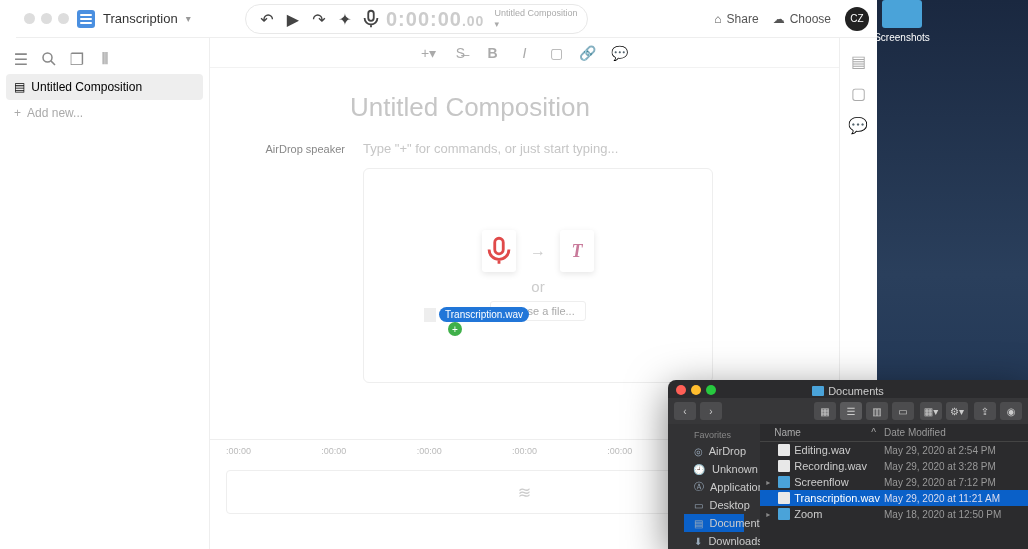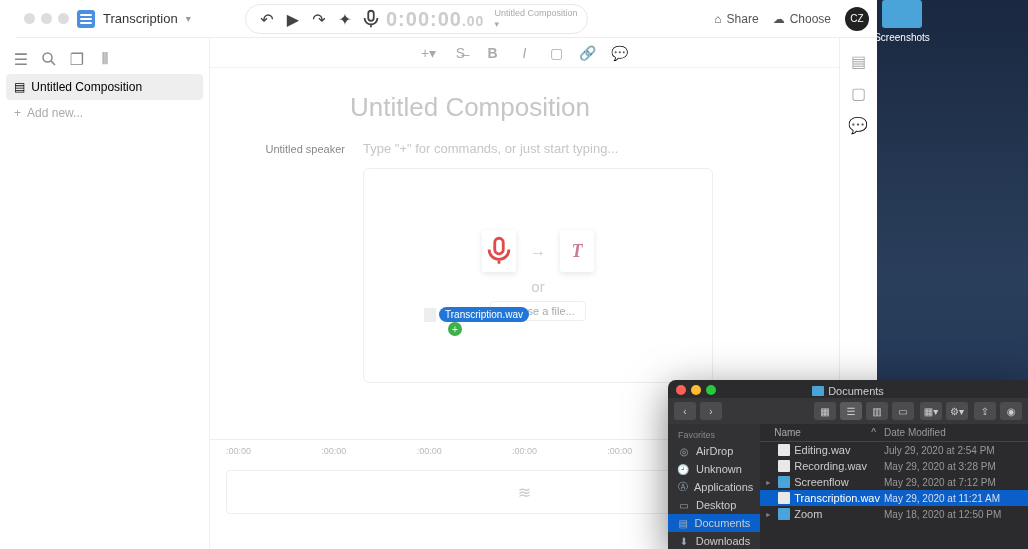--- a/index.html
+++ b/index.html
@@ -59,21 +59,21 @@
 .f-traffic { position:absolute; left:8px; top:5px; display:flex; gap:5px;}
 .f-dot { width:10px; height:10px; border-radius:50%;}
 .f-dot.r{background:#ff5f56;} .f-dot.y{background:#ffbd2e;} .f-dot.g{background:#27c93f;}
 .f-wtitle{display:flex;align-items:center;gap:4px;}
 .f-folder-ic{width:12px;height:10px;background:#4aa3d9;border-radius:1px;}
 .f-toolbar{height:26px;display:flex;align-items:center;padding:0 6px;gap:4px;background:#373739;}
 .f-tbtn{width:22px;height:18px;background:#4c4c4e;border-radius:3px;display:flex;align-items:center;justify-content:center;cursor:pointer;font-size:10px;}
 .f-tbtn.grp{margin-right:2px;}
 .f-tbtn.active{background:#5a5a5c;}
 .f-body{flex:1;display:flex;overflow:hidden;}
-.f-side{width:124px;background:#323234;padding:4px 0;overflow:hidden;}
+.f-side{width:124px;background:#323234;padding:4px 16px;overflow:hidden;}
 .f-side-h{font-size:9px;color:#888;padding:2px 10px;}
 .f-sitem{display:flex;align-items:center;gap:6px;padding:3px 10px;cursor:pointer;}
 .f-sitem.sel{background:#0a60c8;}
 .f-sic{width:12px;height:12px;display:flex;align-items:center;justify-content:center;font-size:10px;color:#9ab;}
 .f-list{flex:1;display:flex;flex-direction:column;}
 .f-cols{display:flex;background:#2b2b2d;border-bottom:1px solid #444;padding:3px 6px;font-size:10px;color:#aaa;}
 .f-col-n{flex:1;}
 .f-row{display:flex;align-items:center;padding:2px 6px;gap:4px;}
 .f-row.sel{background:#0a60c8;color:#fff;}
 .f-fic{width:12px;height:12px;background:#e8e8e8;border-radius:1px;flex-shrink:0;}
@@ -170,21 +170,21 @@
         <div class="fmt-btn"><b>B</b></div>
         <div class="fmt-btn"><i>I</i></div>
         <div class="fmt-btn">▢</div>
         <div class="fmt-btn">🔗</div>
         <div class="fmt-btn">💬</div>
       </div>
 
       <div class="doc">
         <div class="doc-title">Untitled Composition</div>
         <div class="row">
-          <div class="speaker">Untitled speaker</div>
+          <div class="speaker">AirDrop speaker</div>
           <div class="prompt">Type "+" for commands, or just start typing...</div>
         </div>
         <div class="dropzone">
           <div class="dz-icons">
             <div class="dz-card" style="color:#e04a4a;">
               <svg viewBox="0 0 24 24" fill="none" stroke="currentColor" stroke-width="2">
                   <rect x="9" y="3" width="6" height="11" rx="3"></rect>
                   <path d="M5 11a7 7 0 0 0 14 0M12 18v3"></path>
                 </svg>
             </div>
@@ -283,21 +283,21 @@
       <div class="f-cols">
         <span class="f-disclosure"></span>
         <span class="f-col-n">Name</span>
         <span style="margin-right:8px;">^</span>
         <span class="f-date">Date Modified</span>
       </div>
       <div class="f-row">
           <span class="f-disclosure"></span>
           <span class="f-fic"></span>
           <span class="f-name">Editing.wav</span>
-          <span class="f-date">July 29, 2020 at 2:54 PM</span>
+          <span class="f-date">May 29, 2020 at 2:54 PM</span>
         </div>
       <div class="f-row">
           <span class="f-disclosure"></span>
           <span class="f-fic"></span>
           <span class="f-name">Recording.wav</span>
           <span class="f-date">May 29, 2020 at 3:28 PM</span>
         </div>
       <div class="f-row">
           <span class="f-disclosure">▸</span>
           <span class="f-fic folder"></span>

